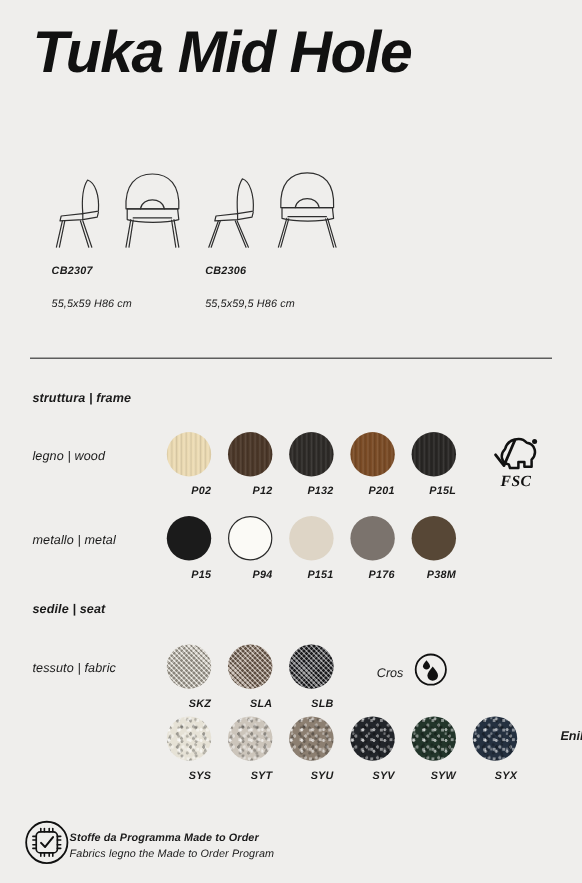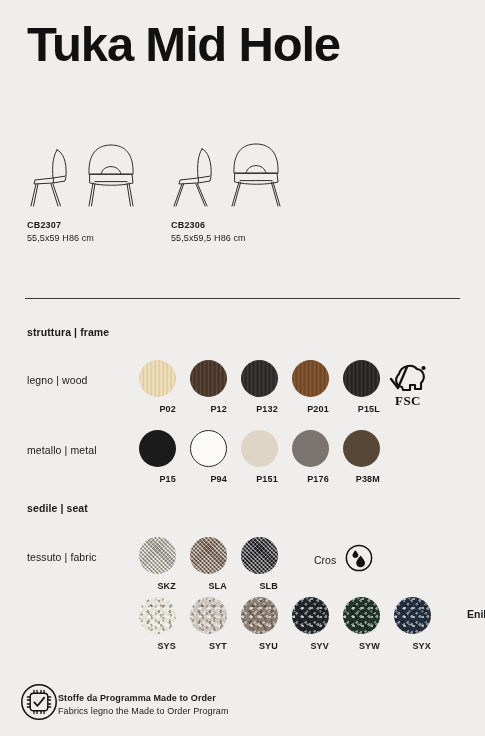--- a/index.html
+++ b/index.html
@@ -3,46 +3,46 @@
 <meta charset="utf-8">
 <style>
   * { box-sizing: border-box; margin: 0; padding: 0; }
   html, body {
     width: 485px; height: 736px;
     background: #efeeec;
     font-family: "Liberation Sans", sans-serif;
     color: #1a1a1a;
     overflow: hidden;
   }
-  .page { position: relative; width: 421px; height: 736px; }
+  .page { position: relative; width: 421px; height: 736px; font-style: italic; }
 
   
   .title {
     position: absolute;
     left: 27px; top: 16px;
     font-size: 49px;
     font-weight: 700;
     letter-spacing: -1.2px;
     color: #111;
     white-space: nowrap;
   }
 
   
   .models { position: absolute; left: 27px; top: 136px; width: 440px; }
   .model { position: absolute; top: 0; }
-  .model.m1 { left: 0; }
+  .model.m1 { left: 16px; }
   .model.m2 { left: 144px; }
   .model-draw { height: 72px; }
   .model-code {
     margin-top: 12px;
     font-size: 9px; font-weight: 700; color: #1a1a1a;
     letter-spacing: .2px;
   }
   .model-dims {
-    margin-top: 3px;
+    margin-top: 18px;
     font-size: 9px; font-weight: 400; color: #1a1a1a;
     letter-spacing: .1px;
   }
 
   
   .divider {
     position: absolute; left: 25px; top: 298px;
     width: 435px; height: 1px; background: #3a3a3a;
   }
 
@@ -109,21 +109,21 @@
       radial-gradient(circle at 80% 48%, rgba(0,0,0,.28) 0 1.1px, transparent 1.4px),
       radial-gradient(circle at 12% 74%, rgba(0,0,0,.26) 0 1.2px, transparent 1.5px),
       radial-gradient(circle at 52% 82%, rgba(255,255,255,.45) 0 1.2px, transparent 1.5px),
       radial-gradient(circle at 88% 80%, rgba(255,255,255,.35) 0 1px, transparent 1.3px),
       radial-gradient(circle at 70% 66%, rgba(0,0,0,.22) 0 1.1px, transparent 1.4px);
     background-size: 9px 9px, 11px 11px, 8px 8px, 12px 12px, 10px 10px, 9px 9px, 13px 13px, 7px 7px;
   }
 
   
   .fsc {
-    position: absolute; left: 355px; top: -3px;
+    position: absolute; left: 377px; top: -3px;
     width: 52px; height: 52px;
   }
   .cros-mark {
     position: absolute; left: 287px; top: 7px;
     display: flex; align-items: center; gap: 9px;
   }
   .cros-label { font-size: 10.5px; font-weight: 400; color: #1a1a1a; }
   .enil-label {
     position: absolute; left: 440px; top: 11px;
     font-size: 10.5px; font-weight: 700; color: #1a1a1a;

